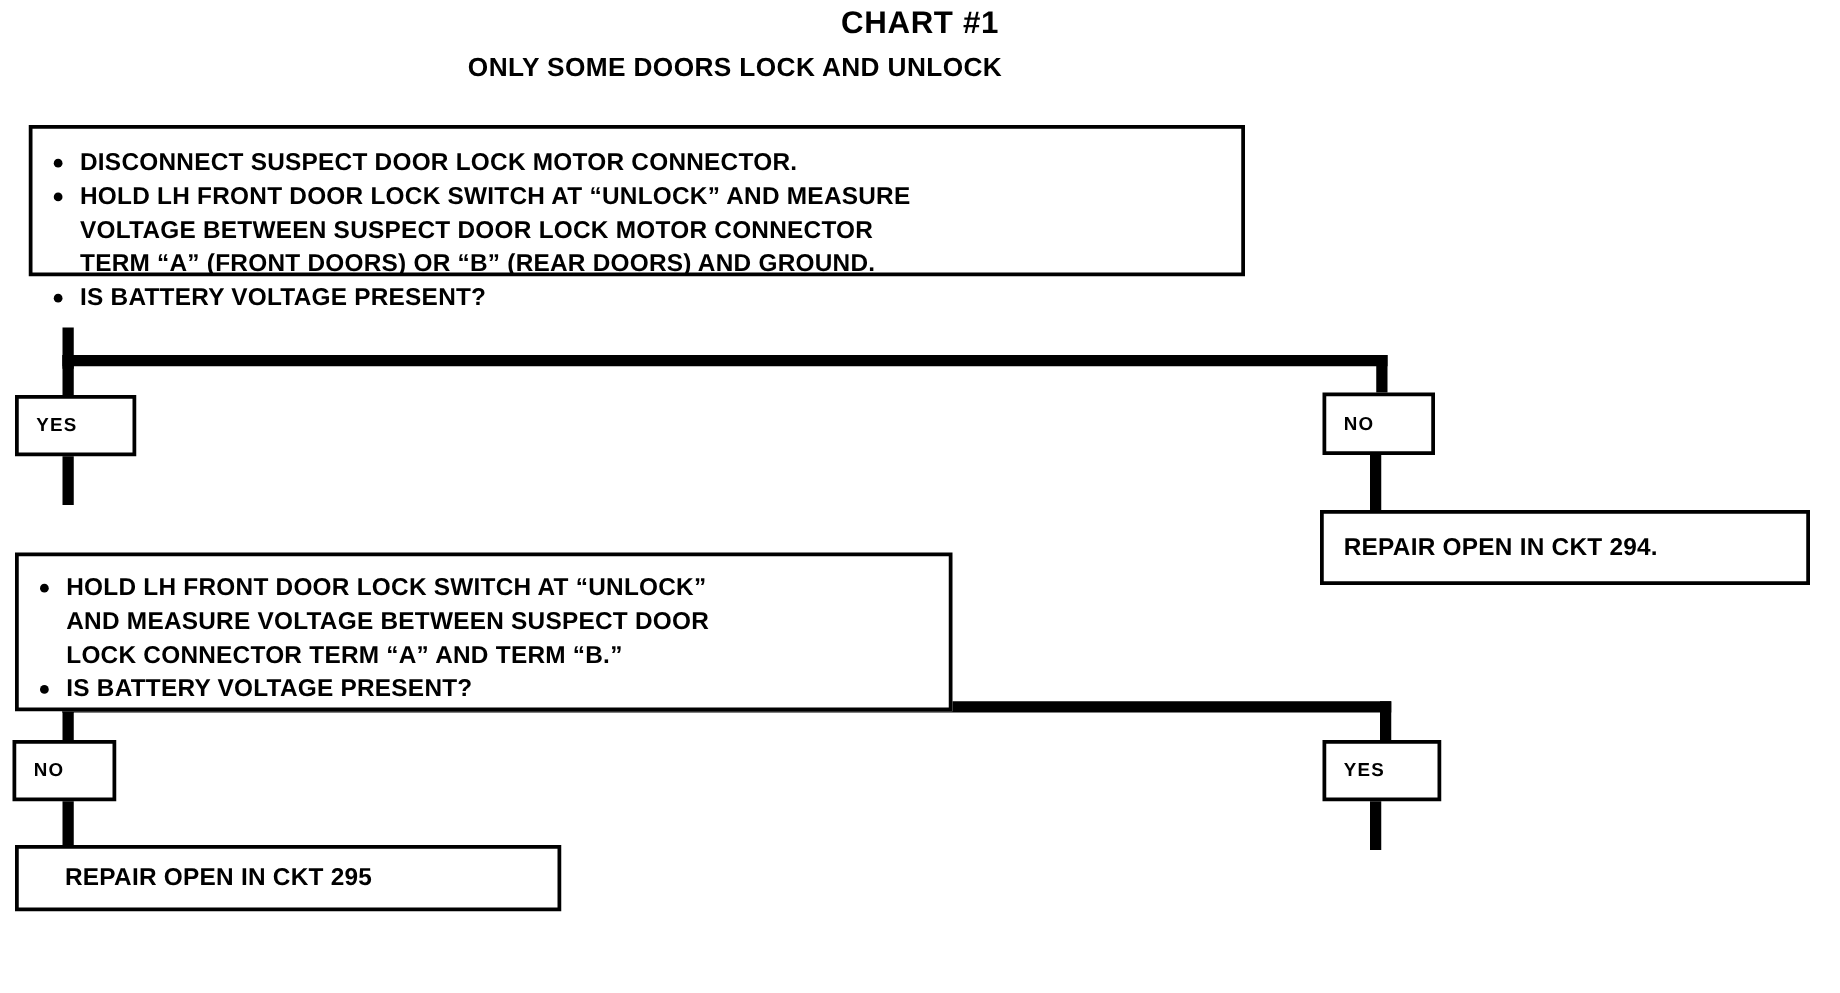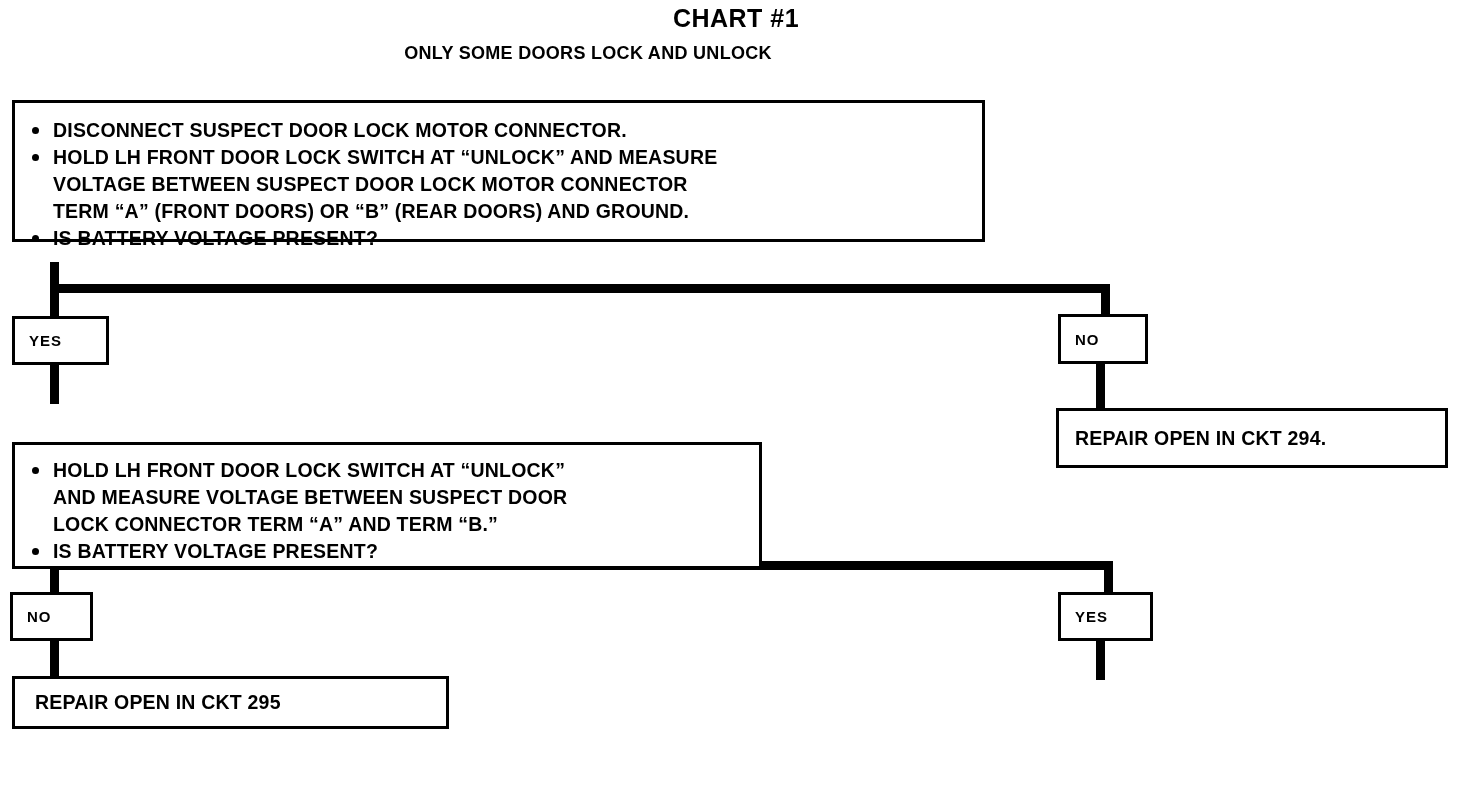--- a/index.html
+++ b/index.html
@@ -29,21 +29,21 @@
     font-size: 25px;
     font-weight: bold;
     letter-spacing: 0.5px;
   }
   .title-sub {
     position: absolute;
     left: 0;
     top: 43px;
     width: 1176px;
     text-align: center;
-    font-size: 18px;
+    font-size: 21px;
     font-weight: bold;
     letter-spacing: 0.3px;
   }
 
   
   .box {
     position: absolute;
     background: #ffffff;
     border: 3px solid #000000;
     box-sizing: border-box;
@@ -138,21 +138,21 @@
   <div class="conn" style="left:50px; top:561px; width:1063px; height:9px;"></div>
 
   <div class="conn" style="left:50px; top:561px; width:9px; height:38px;"></div>
 
   <div class="conn" style="left:50px; top:634px; width:9px; height:46px;"></div>
 
   <div class="conn" style="left:1104px; top:561px; width:9px; height:38px;"></div>
 
   <div class="conn" style="left:1096px; top:634px; width:9px; height:46px;"></div>
 
-  <div class="box" style="left:12px; top:100px; width:973px; height:142px; padding:14px 10px 0 4px;">
+  <div class="box" style="left:23px; top:100px; width:973px; height:121px; padding:14px 10px 0 4px;">
     <ul class="bullet-list">
       <li>DISCONNECT SUSPECT DOOR LOCK MOTOR CONNECTOR.</li>
       <li>HOLD LH FRONT DOOR LOCK SWITCH AT “UNLOCK” AND MEASURE
 VOLTAGE BETWEEN SUSPECT DOOR LOCK MOTOR CONNECTOR
 TERM “A” (FRONT DOORS) OR “B” (REAR DOORS) AND GROUND.</li>
       <li>IS BATTERY VOLTAGE PRESENT?</li>
     </ul>
   </div>
 
   <div class="label-box" style="left:12px; top:316px; width:97px; height:49px;">
@@ -177,18 +177,18 @@
   </div>
 
   <div class="label-box" style="left:10px; top:592px; width:83px; height:49px;">
     <span>NO</span>
   </div>
 
   <div class="label-box" style="left:1058px; top:592px; width:95px; height:49px;">
     <span>YES</span>
   </div>
 
-  <div class="box" style="left:12px; top:676px; width:437px; height:53px; display:flex; align-items:center; padding-left:20px;">
+  <div class="box" style="left:12px; top:676px; width:437px; height:53px; display:flex; align-items:center; padding-left:37px;">
     <div class="box-text">REPAIR OPEN IN CKT 295</div>
   </div>
 
 
 </div>
 
 </body></html>

